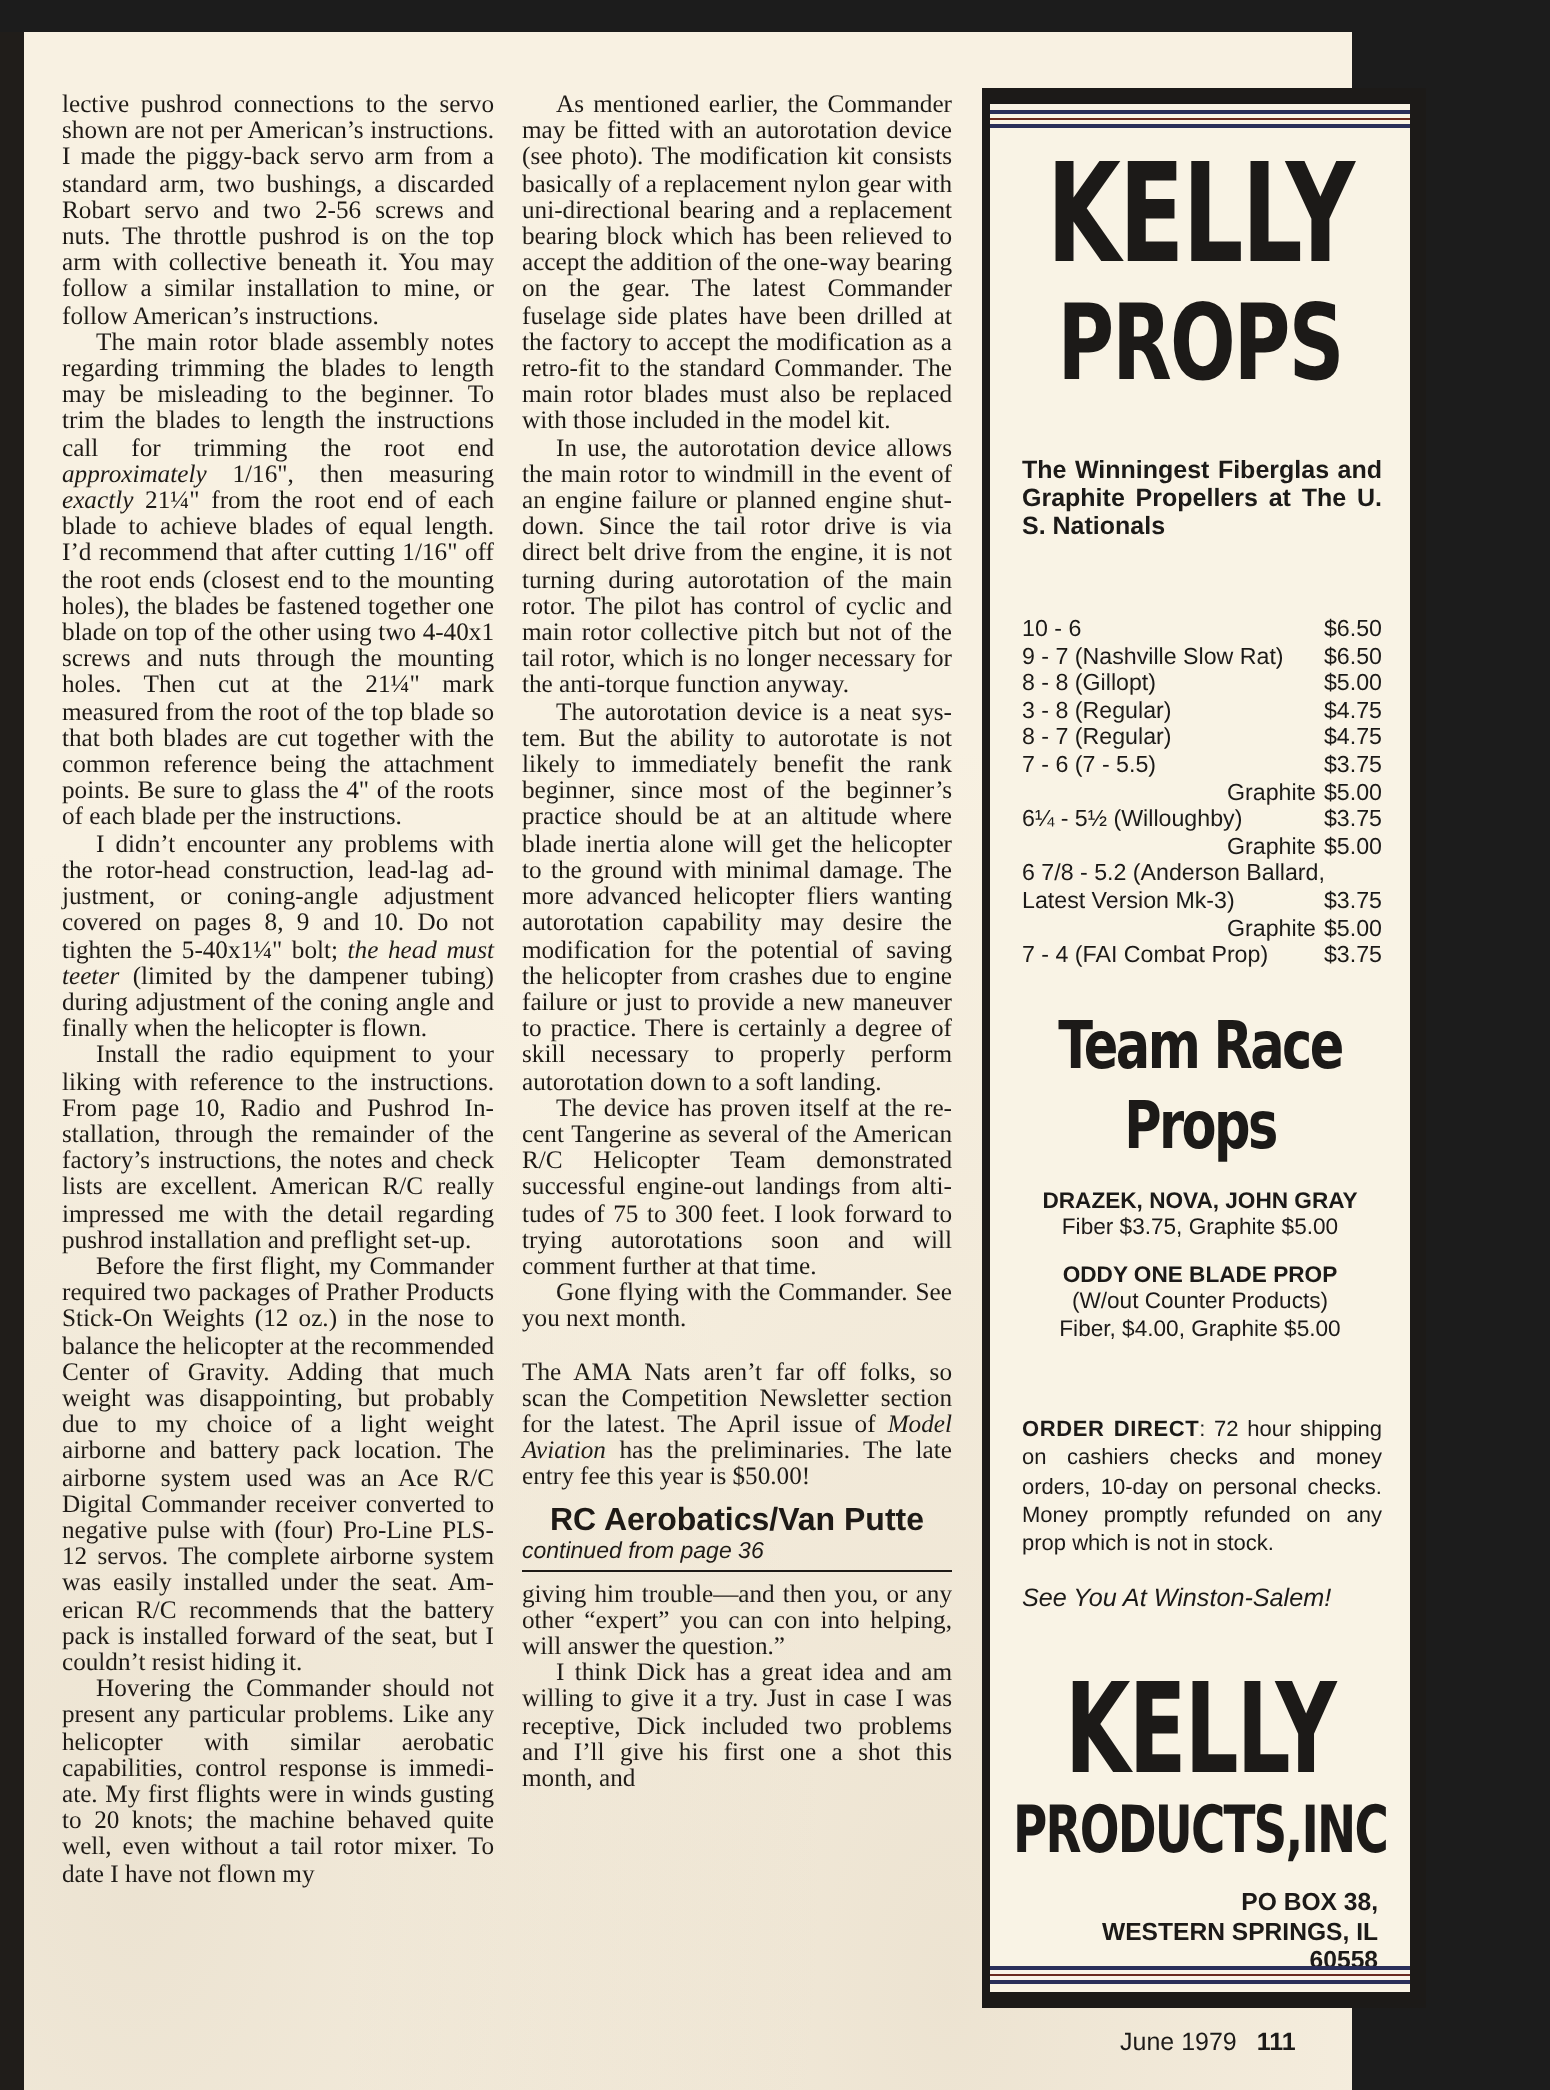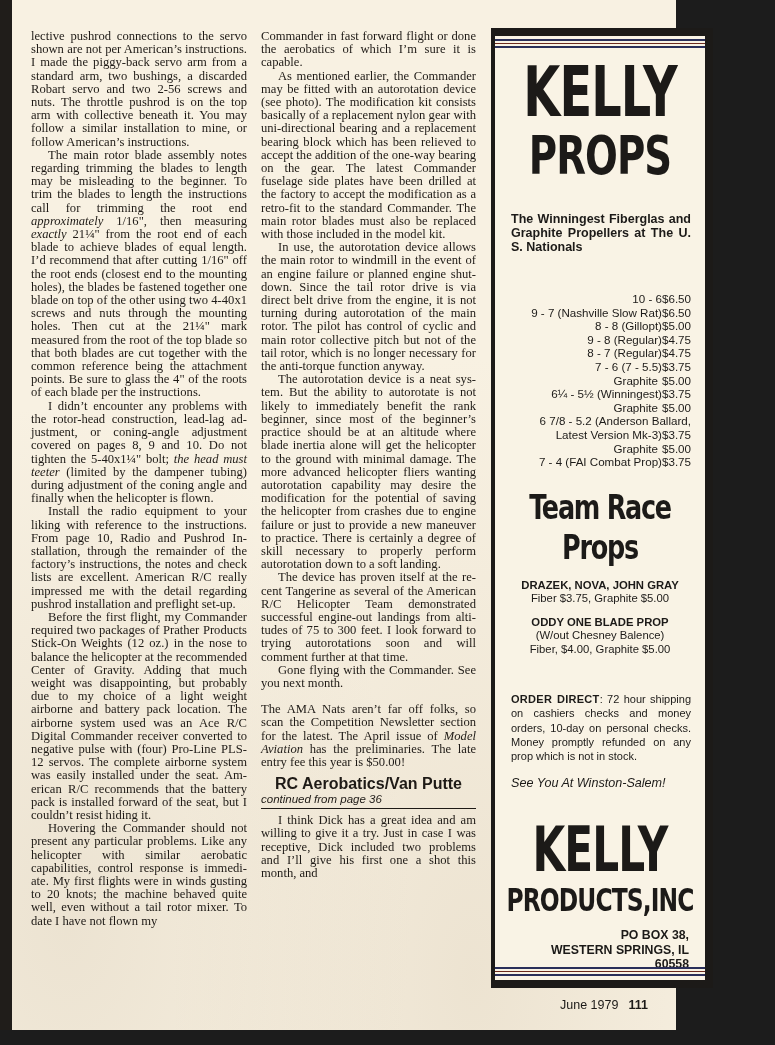--- a/index.html
+++ b/index.html
@@ -1,18 +1,18 @@
 <!DOCTYPE html>
 <html><head>
 <meta charset="utf-8">
 <style>
   * { box-sizing: border-box; margin: 0; padding: 0; }
   html, body { width: 775px; height: 1045px; overflow: hidden; background: #1c1c1c; }
   .page {
-    position: absolute; left: 0; top: 0; width: 676px; height: 1030px;
+    position: absolute; left: 0; top: 16px; width: 676px; height: 1030px;
     background: #f8f1e2;
     background-image: radial-gradient(ellipse at 10% 90%, rgba(200,185,160,0.25), transparent 40%),
                       radial-gradient(ellipse at 70% 95%, rgba(210,195,170,0.3), transparent 45%);
   }
   .left-edge { position: absolute; left: 0; top: 0; width: 12px; height: 1030px; background: #201d1a; }
   .col {
     position: absolute;
     font-family: "Liberation Serif", "DejaVu Serif", serif;
     font-size: 12.6px; line-height: 13.2px; color: #1e1a16;
     text-align: justify; hyphens: manual;
@@ -45,21 +45,21 @@
   .ad-stripes::after { content: ""; position: absolute; left: 0; right: 0; top: 2px; height: 1px; background: #6b2a1e; }
   .ad-stripes.bottom { margin-top: 0; }
   .big {
     font-family: "DejaVu Sans", sans-serif; font-weight: bold; text-align: center;
     letter-spacing: -1px; transform: scaleY(1.3);
   }
   .kelly1 { font-size: 52px; line-height: 60px; margin-top: 14px; transform: scaleX(0.92) scaleY(1.32); }
   .props1 { font-size: 42px; line-height: 48px; margin-top: 10px; transform: scaleX(0.92) scaleY(1.25); }
   .tagline { font-size: 12.5px; font-weight: bold; line-height: 14px; margin: 32px 14px 0 16px; text-align: justify; }
   .prices { margin: 38px 14px 0 16px; font-size: 11.6px; line-height: 13.6px; }
-  .price-row { display: flex; justify-content: flex-end; }
+  .price-row { display: flex; justify-content: space-between; }
   .price-row.right { justify-content: flex-end; gap: 4px; }
   .team { font-size: 30px; line-height: 34px; margin-top: 22px; text-align: center; font-family: "DejaVu Sans", sans-serif; font-weight: bold; letter-spacing: -1.5px; transform: scaleX(0.85) scaleY(1.1); }
   .team2 { margin-top: 6px; }
   .center-line { text-align: center; font-size: 11.3px; line-height: 13.5px; }
   .bold { font-weight: bold; }
   .order { margin: 36px 14px 0 16px; font-size: 11px; line-height: 14.2px; text-align: justify; }
   .order .lead { font-weight: bold; letter-spacing: 0.3px; }
   .winston { font-style: italic; margin: 13px 16px 0 16px; font-size: 12.6px; }
   .kelly2 { font-size: 48px; line-height: 54px; margin-top: 32px; transform: scaleX(0.88) scaleY(1.3); }
   .products { font-size: 26px; line-height: 32px; margin-top: 8px; letter-spacing: -1px; transform: scaleX(0.9) scaleY(1.25); }
@@ -79,30 +79,30 @@
   <div class="col" id="col1">
     <p>lective pushrod connections to the servo shown are not per American’s instruc­tions. I made the piggy-back servo arm from a standard arm, two bushings, a discarded Robart servo and two 2-56 screws and nuts. The throttle pushrod is on the top arm with collective beneath it. You may follow a similar installation to mine, or follow American’s instruc­tions.</p>
     <p class="ind"><span>The main rotor blade assembly notes regarding trimming the blades to length may be misleading to the beginner. To trim the blades to length the instruc­tions call for trimming the root end </span><em>approximately</em><span> 1/16", then measuring </span><em>exactly</em><span> 21¼" from the root end of each blade to achieve blades of equal length. I’d recommend that after cutting 1/16" off the root ends (closest end to the mounting holes), the blades be fastened together one blade on top of the other using two 4-40x1 screws and nuts through the mounting holes. Then cut at the 21¼" mark measured from the root of the top blade so that both blades are cut together with the com­mon reference being the attachment points. Be sure to glass the 4" of the roots of each blade per the instructions.</span></p>
     <p class="ind"><span>I didn’t encounter any problems with the rotor-head construction, lead-lag ad­justment, or coning-angle adjustment covered on pages 8, 9 and 10. Do not tighten the 5-40x1¼" bolt; </span><em>the head must teeter</em><span> (limited by the dampener tubing) during adjustment of the coning angle and finally when the helicopter is flown.</span></p>
     <p class="ind">Install the radio equipment to your liking with reference to the instructions. From page 10, Radio and Pushrod In­stallation, through the remainder of the factory’s instructions, the notes and check lists are excellent. American R/C really impressed me with the detail re­garding pushrod installation and pre­flight set-up.</p>
     <p class="ind">Before the first flight, my Com­mander required two packages of Pra­ther Products Stick-On Weights (12 oz.) in the nose to balance the helicopter at the recommended Center of Gravity. Adding that much weight was disap­pointing, but probably due to my choice of a light weight airborne and battery pack location. The airborne sys­tem used was an Ace R/C Digital Com­mander receiver converted to negative pulse with (four) Pro-Line PLS-12 servos. The complete airborne system was easily installed under the seat. Am­erican R/C recommends that the battery pack is installed forward of the seat, but I couldn’t resist hiding it.</p>
     <p class="ind">Hovering the Commander should not present any particular problems. Like any helicopter with similar aerobatic capabilities, control response is immedi­ate. My first flights were in winds gust­ing to 20 knots; the machine behaved quite well, even without a tail rotor mixer. To date I have not flown my</p>
   </div>
 
   <div class="col" id="col2">
-    <p>Commander in fast forward flight or done the aerobatics of which I’m sure it is capable.</p>
     <p class="ind">As mentioned earlier, the Command­er may be fitted with an autorotation device (see photo). The modification kit consists basically of a replacement ny­lon gear with uni-directional bearing and a replacement bearing block which has been relieved to accept the addition of the one-way bearing on the gear. The latest Commander fuselage side plates have been drilled at the factory to ac­cept the modification as a retro-fit to the standard Commander. The main ro­tor blades must also be replaced with those included in the model kit.</p>
     <p class="ind">In use, the autorotation device allows the main rotor to windmill in the event of an engine failure or planned engine shut-down. Since the tail rotor drive is via direct belt drive from the engine, it is not turning during autorotation of the main rotor. The pilot has control of cy­clic and main rotor collective pitch but not of the tail rotor, which is no longer necessary for the anti-torque function anyway.</p>
     <p class="ind">The autorotation device is a neat sys­tem. But the ability to autorotate is not likely to immediately benefit the rank beginner, since most of the beginner’s practice should be at an altitude where blade inertia alone will get the helicop­ter to the ground with minimal damage. The more advanced helicopter fliers wanting autorotation capability may de­sire the modification for the potential of saving the helicopter from crashes due to engine failure or just to provide a new maneuver to practice. There is cer­tainly a degree of skill necessary to properly perform autorotation down to a soft landing.</p>
     <p class="ind">The device has proven itself at the re­cent Tangerine as several of the Ameri­can R/C Helicopter Team demonstrated successful engine-out landings from alti­tudes of 75 to 300 feet. I look forward to trying autorotations soon and will comment further at that time.</p>
     <p class="ind">Gone flying with the Commander. See you next month.</p>
     <div class="gap"></div>
     <p><span>The AMA Nats aren’t far off folks, so scan the Competition Newsletter section for the latest. The April issue of </span><em>Model Aviation</em><span> has the preliminaries. The late entry fee this year is $50.00!</span></p>
     <div class="sec-title">RC Aerobatics/Van Putte</div>
     <div class="sec-sub">continued from page 36</div>
+    <p>giving him trouble—and then you, or any other “expert” you can con into helping, will answer the question.”</p>
     <p class="ind">I think Dick has a great idea and am willing to give it a try. Just in case I was receptive, Dick included two problems and I’ll give his first one a shot this month, and</p>
   </div>
 
   <div class="ad">
     <div class="ad-stripes"></div>
     <div class="big kelly1">KELLY</div>
     <div class="big props1">PROPS</div>
     <div class="tagline">The Winningest Fiberglas and Graphite Propellers at The U. S. Nationals</div>
 
     <div class="prices">
@@ -112,37 +112,37 @@
         </div>
       <div class="price-row">
           <span>9 - 7 (Nashville Slow Rat)</span>
           <span>$6.50</span>
         </div>
       <div class="price-row">
           <span>8 - 8 (Gillopt)</span>
           <span>$5.00</span>
         </div>
       <div class="price-row">
-          <span>9 - 8 (Regular)</span>
+          <span>3 - 8 (Regular)</span>
           <span>$4.75</span>
         </div>
       <div class="price-row">
           <span>8 - 7 (Regular)</span>
           <span>$4.75</span>
         </div>
       <div class="price-row">
           <span>7 - 6 (7 - 5.5)</span>
           <span>$3.75</span>
         </div>
       <div class="price-row right">
           <span>Graphite</span>
           <span>$5.00</span>
         </div>
       <div class="price-row">
-          <span>6¼ - 5½ (Winningest)</span>
+          <span>6¼ - 5½ (Willoughby)</span>
           <span>$3.75</span>
         </div>
       <div class="price-row right">
           <span>Graphite</span>
           <span>$5.00</span>
         </div>
       <div class="price-row">
           <span>6 7/8 - 5.2 (Anderson Ballard,</span>
           <span></span>
         </div>
@@ -160,21 +160,21 @@
         </div>
     </div>
 
     <div class="team">Team Race</div>
     <div class="team team2">Props</div>
     <div style="height:14px"></div>
     <div class="center-line bold">DRAZEK, NOVA, JOHN GRAY</div>
     <div class="center-line">Fiber $3.75, Graphite $5.00</div>
     <div style="height:10px"></div>
     <div class="center-line bold">ODDY ONE BLADE PROP</div>
-    <div class="center-line">(W/out Chesney Balence)</div>
+    <div class="center-line">(W/out Counter Products)</div>
     <div class="center-line">Fiber, $4.00, Graphite $5.00</div>
 
     <div class="order"><span class="lead">ORDER DIRECT</span><span>: 72 hour shipping on cashiers checks and money orders, 10-day on personal checks. Money promptly refunded on any prop which is not in stock.</span></div>
     <div class="winston">See You At Winston-Salem!</div>
 
     <div class="big kelly2">KELLY</div>
     <div class="big products">PRODUCTS,INC</div>
     <div class="address">
       <div>PO BOX 38,</div>
       <div>WESTERN SPRINGS, IL</div>

